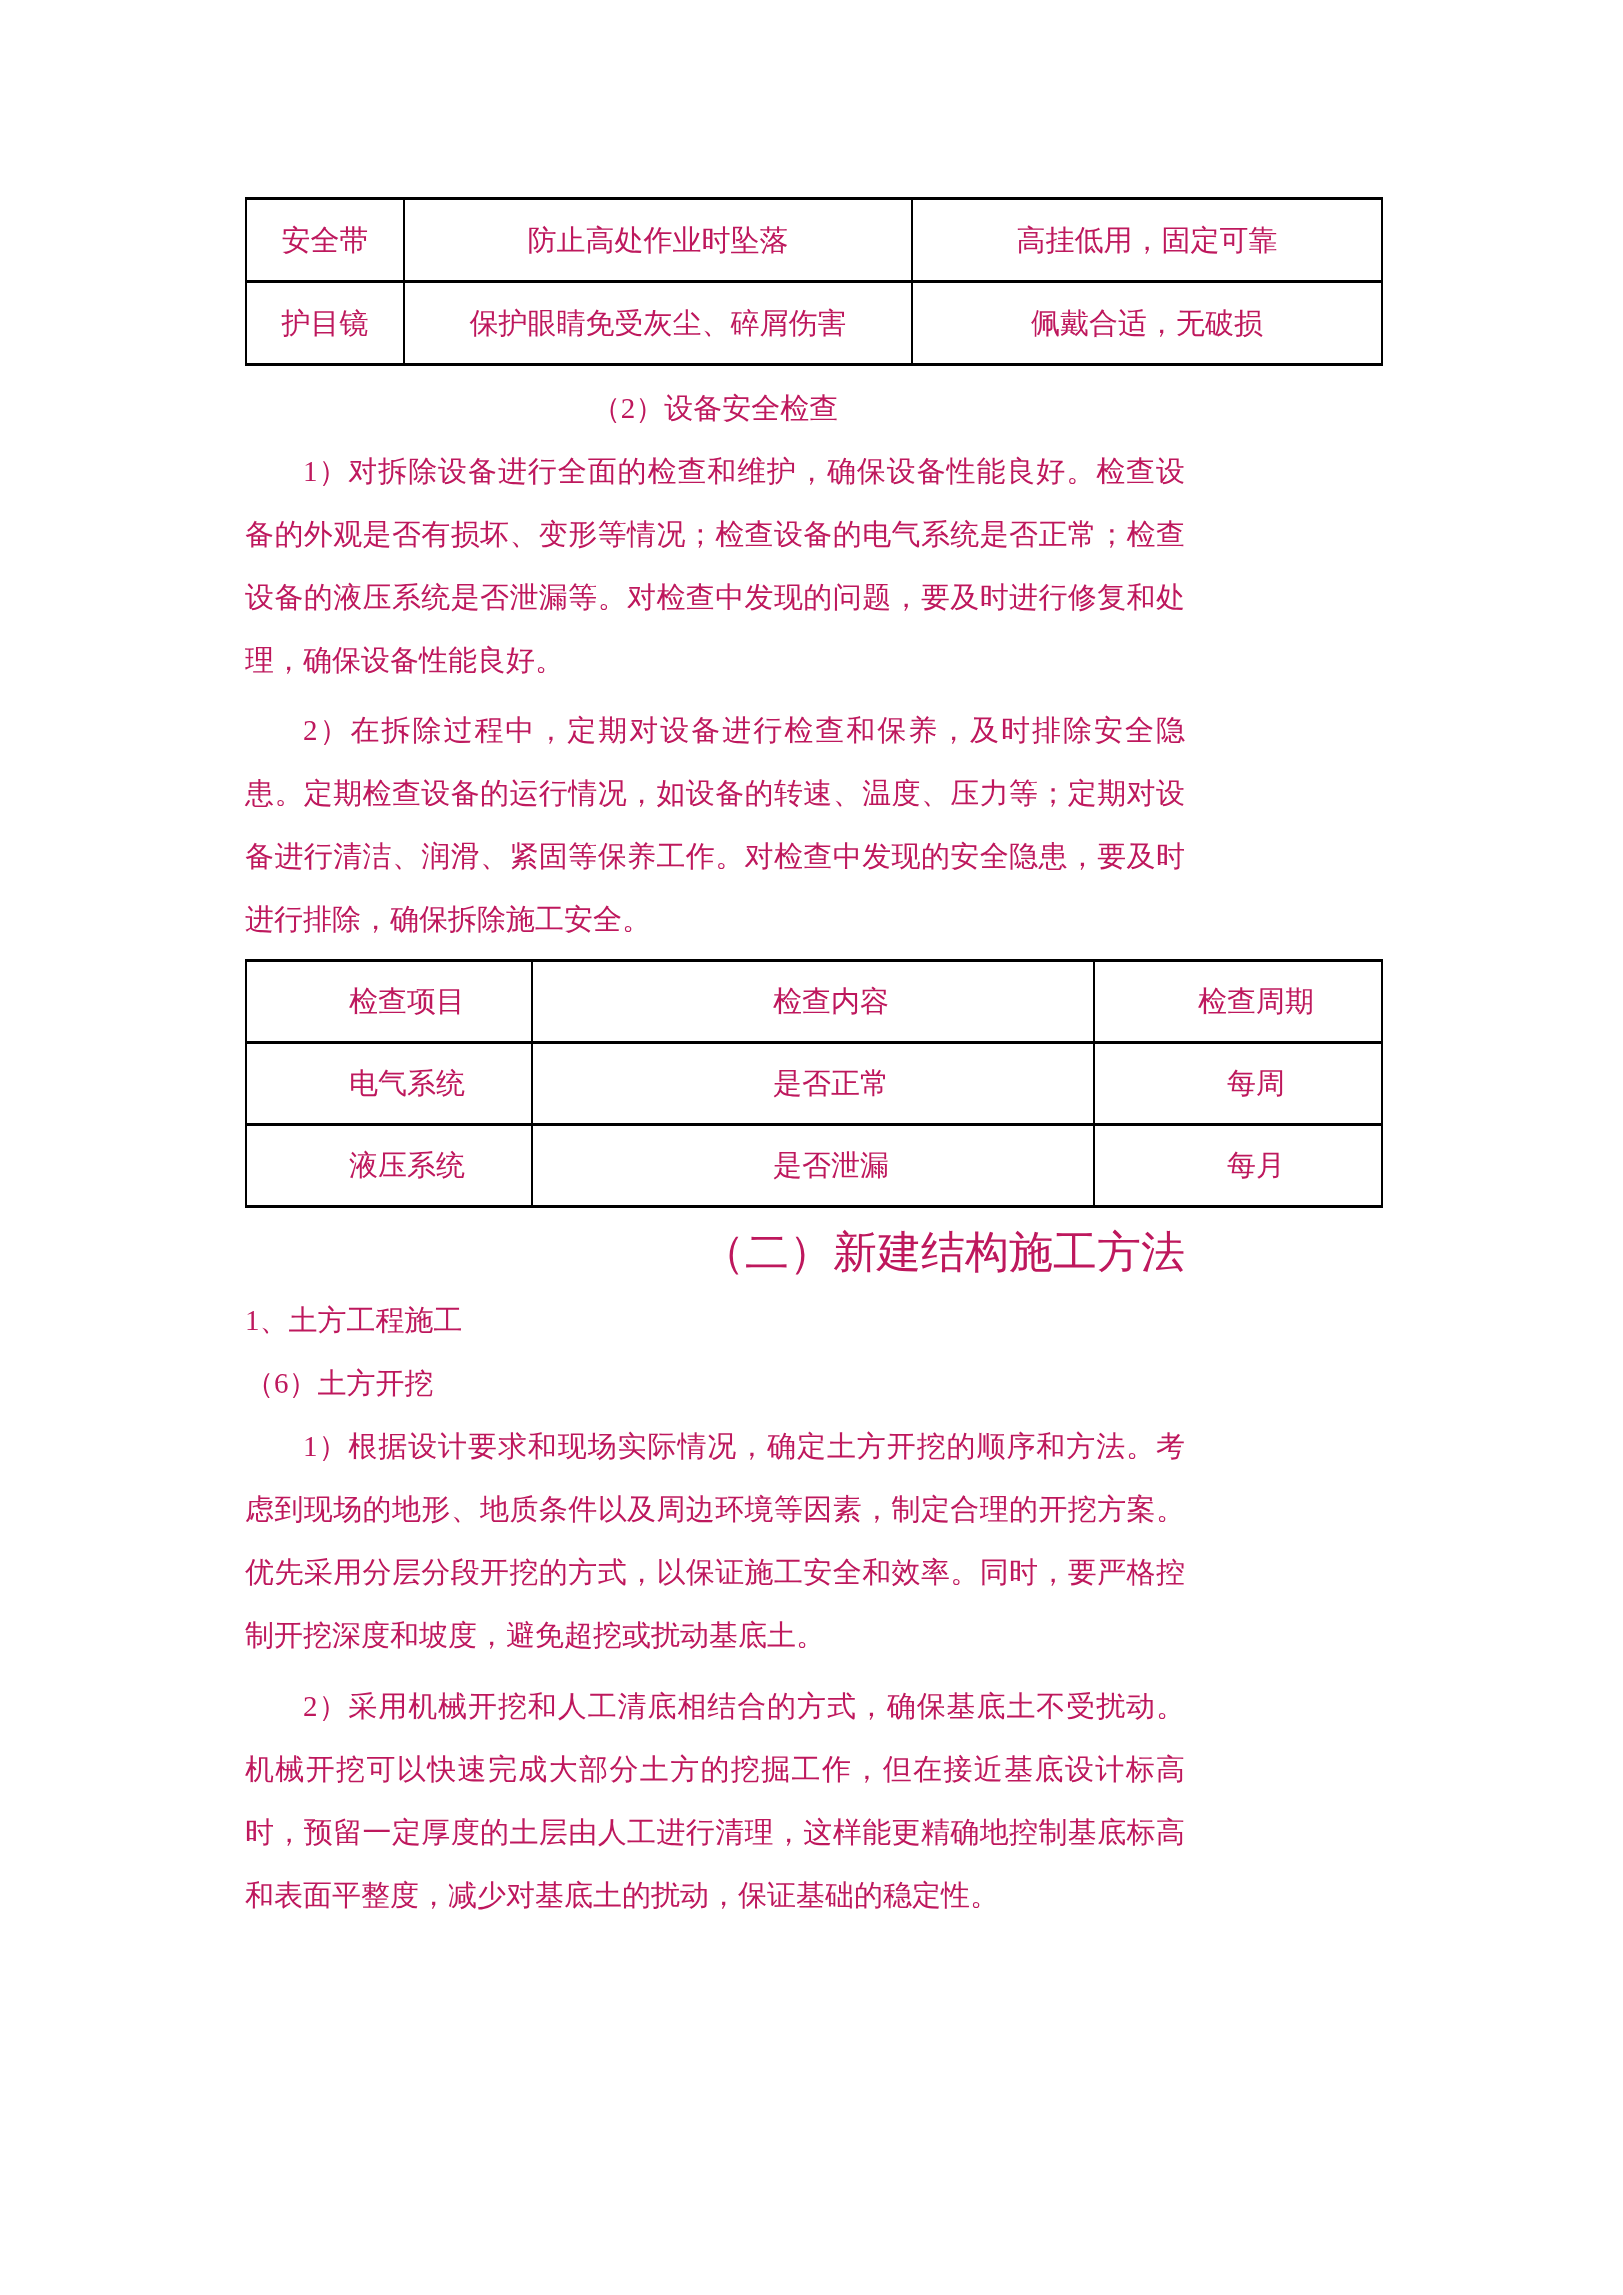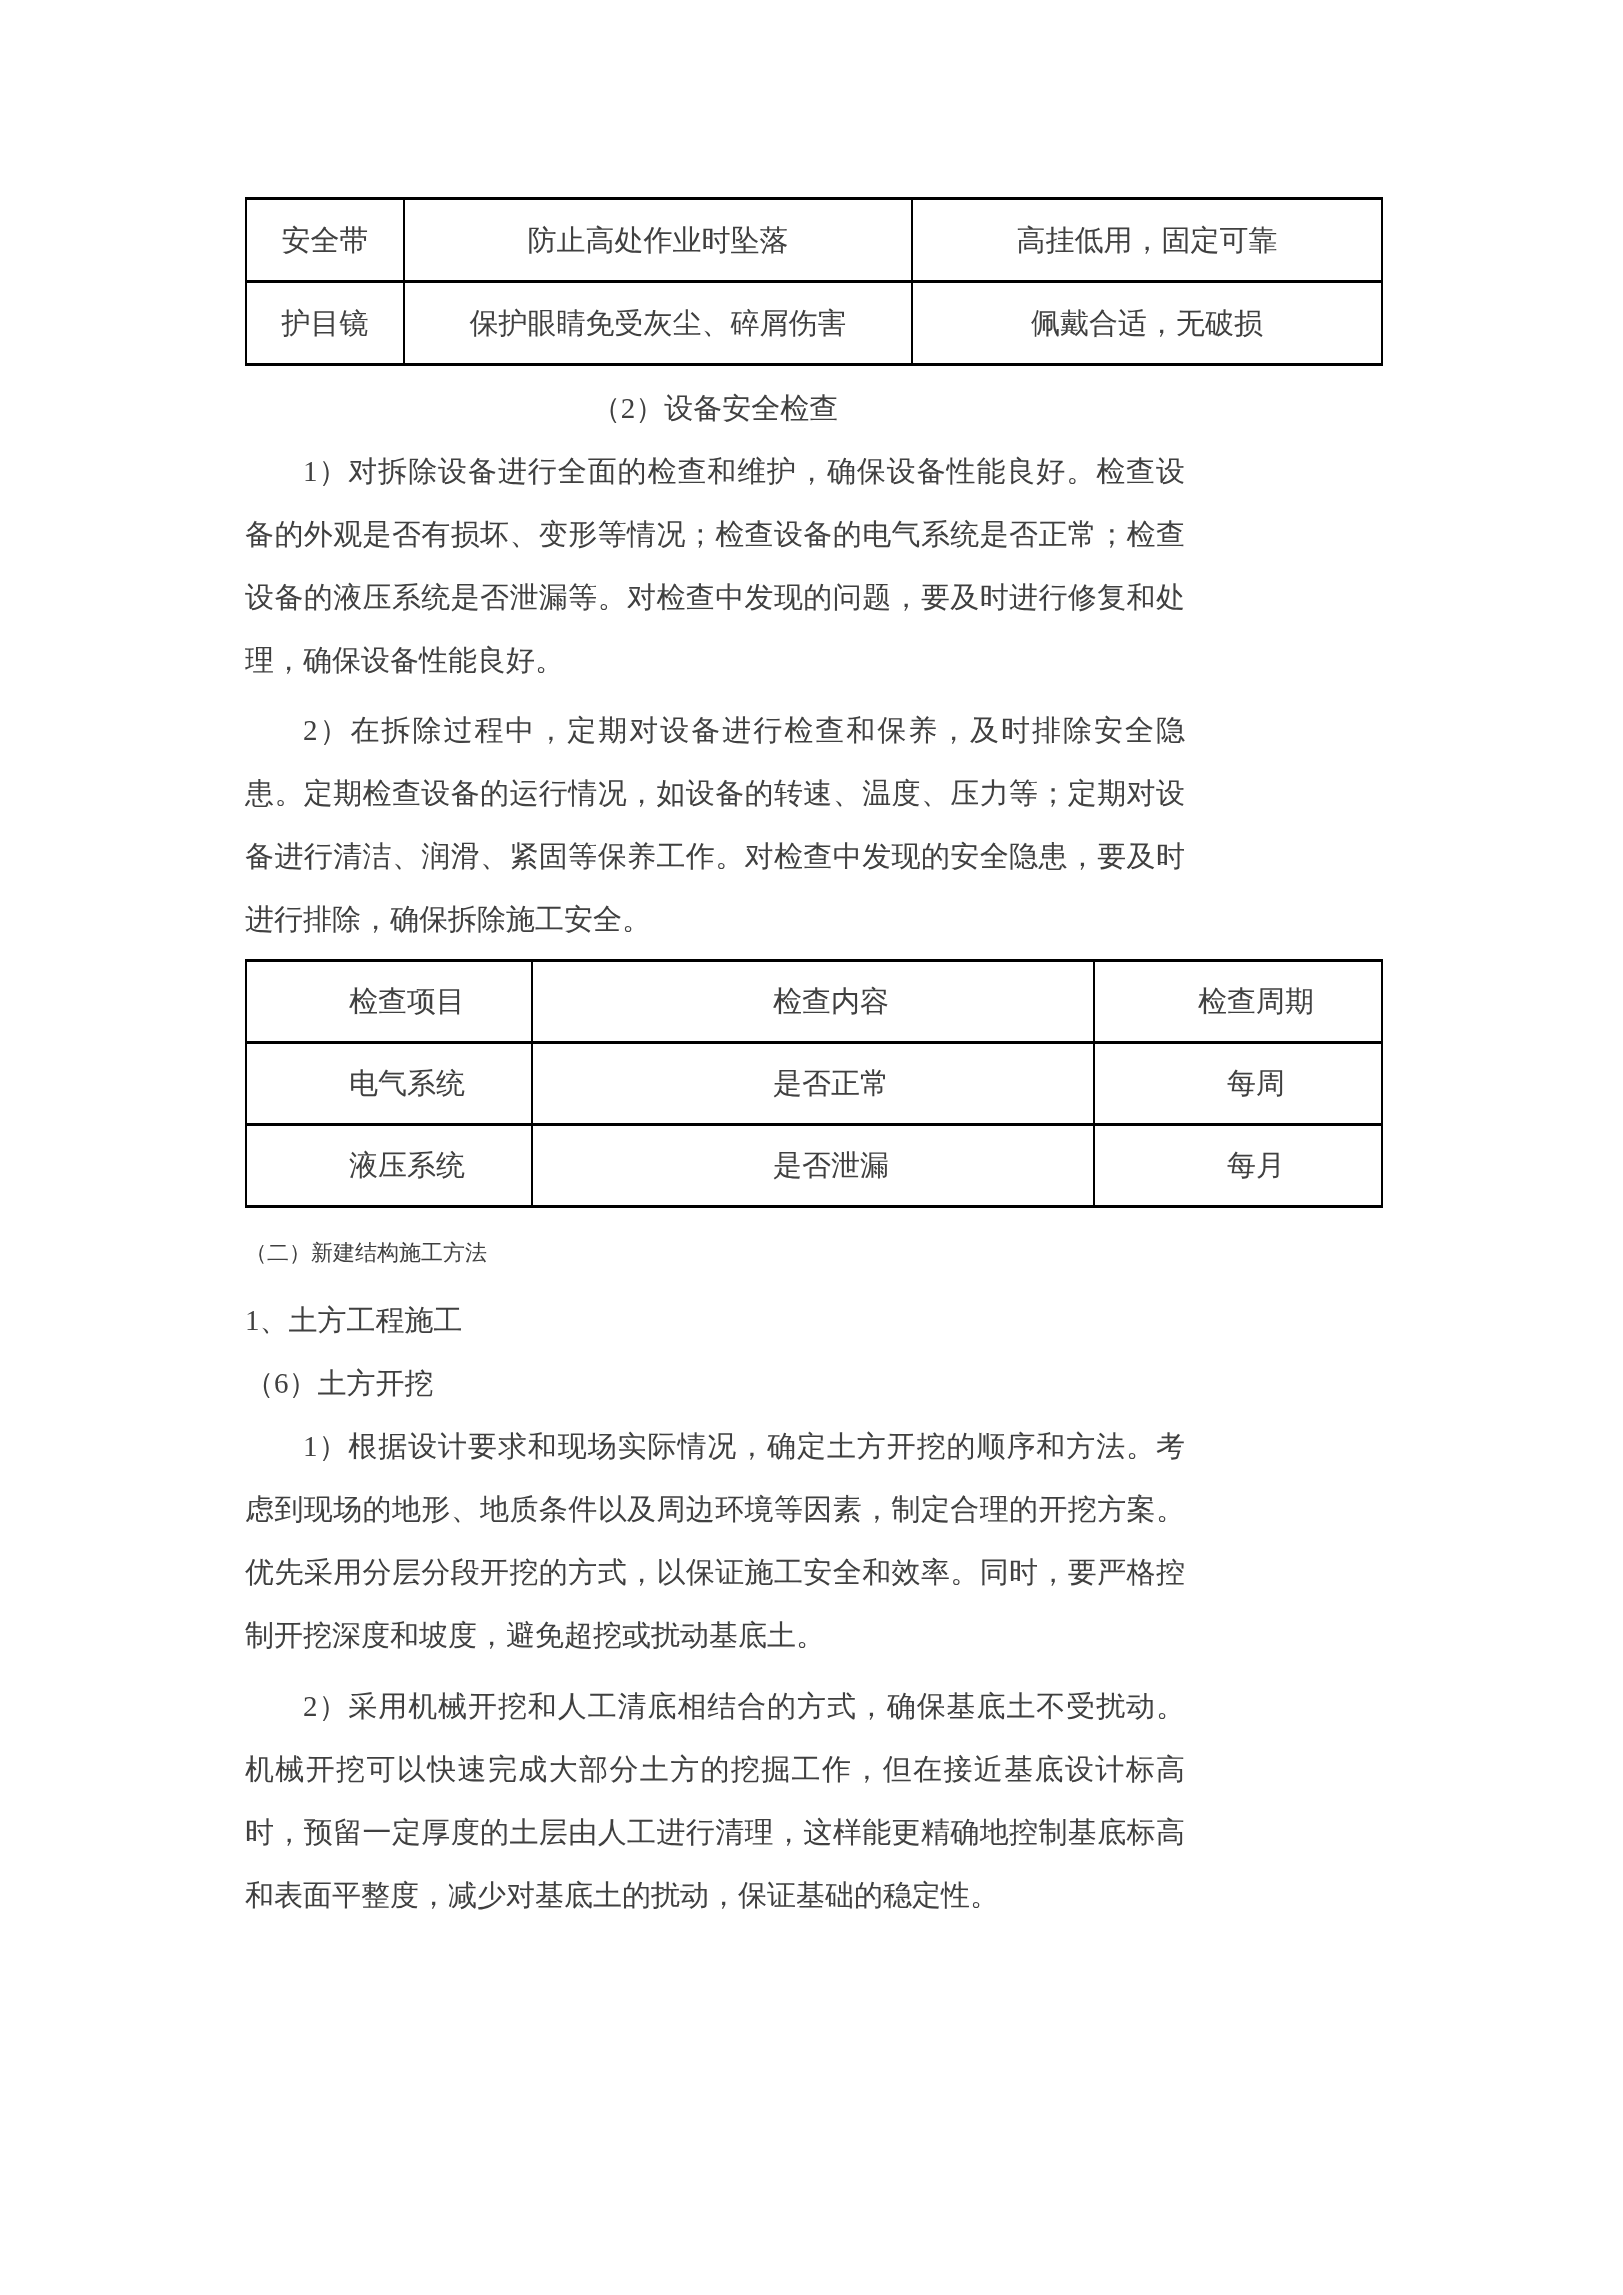--- a/index.html
+++ b/index.html
@@ -1,19 +1,19 @@
 <!DOCTYPE html>
 <html style="font-size:10.5px"><head>
 <meta charset="utf-8">
 <style>
   html,body{margin:0;padding:0;background:#ffffff;}
   .page{
     position:relative;
     width:1428px;height:2295px;
-    background:#ffffff;color:#404040;
+    background:#ffffff;color:#be185d;
     box-sizing:border-box;
     padding:197px 243px 0 245px;
     font-family:"Liberation Serif","DejaVu Serif",serif;
     font-size:29px;
     line-height:63px;
   }
   
   table{border-collapse:collapse;width:100%;table-layout:fixed;text-align:center;}
   td,th{
     border:2.6px solid #000;
@@ -26,22 +26,22 @@
   
   .label-line{margin:10.5px 0 0 0;text-align:center;}
   .para{
     margin:0;text-indent:58px;
     text-align:justify;text-justify:inter-ideograph;
   }
   .para.sp{margin-top:7.9px;}
   .t2{margin-top:7.9px;}
   .h2{
     margin:7.9px 0 0 0;
-    font-size:22px;line-height:73px;
-    text-align:left;
+    font-size:44px;line-height:73px;
+    text-align:right;
   }
   .sub{margin:0;}
 </style>
 </head>
 <body>
 
 <div class="page">
 
   <table class="t1">
     <colgroup>

